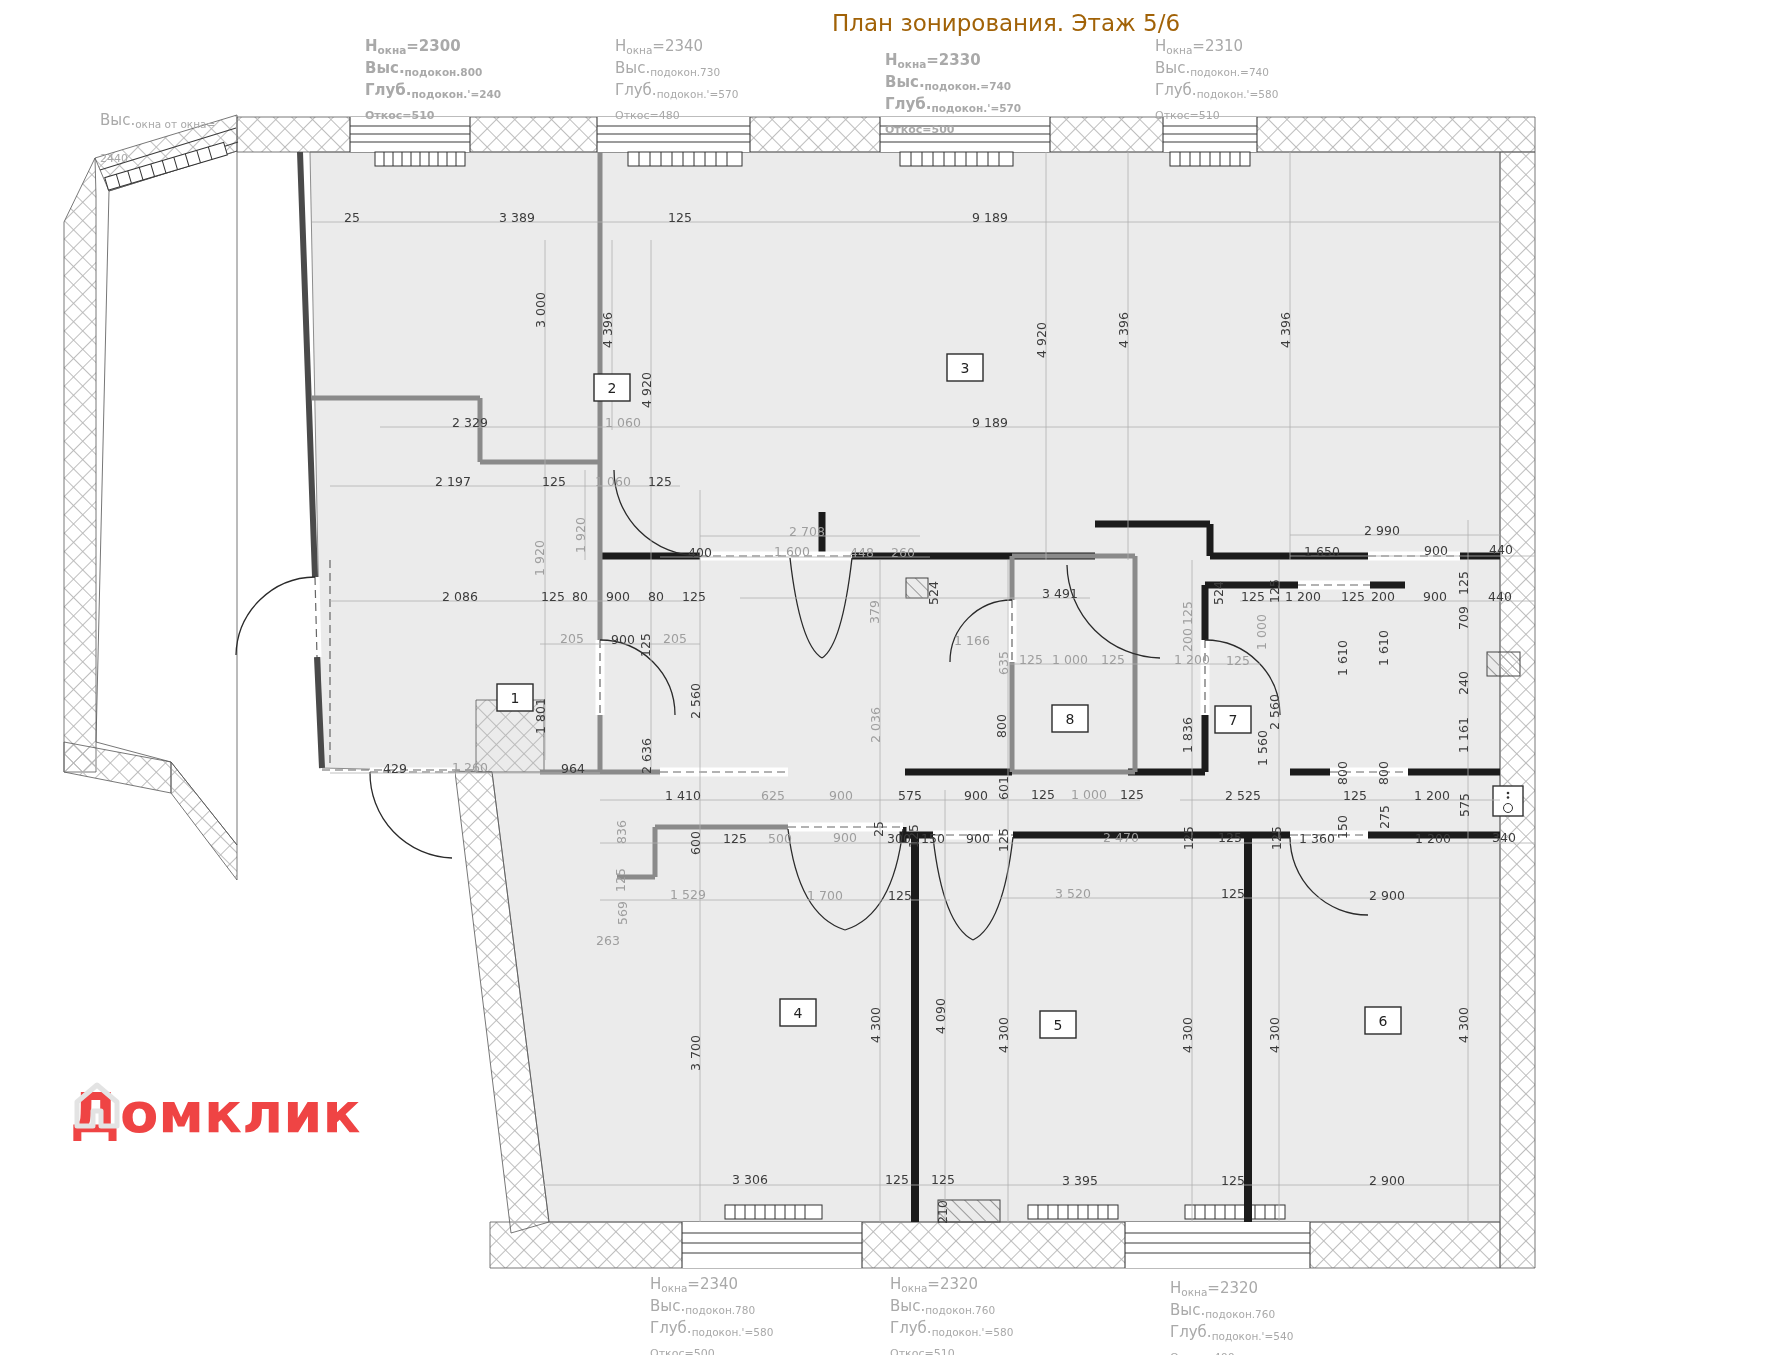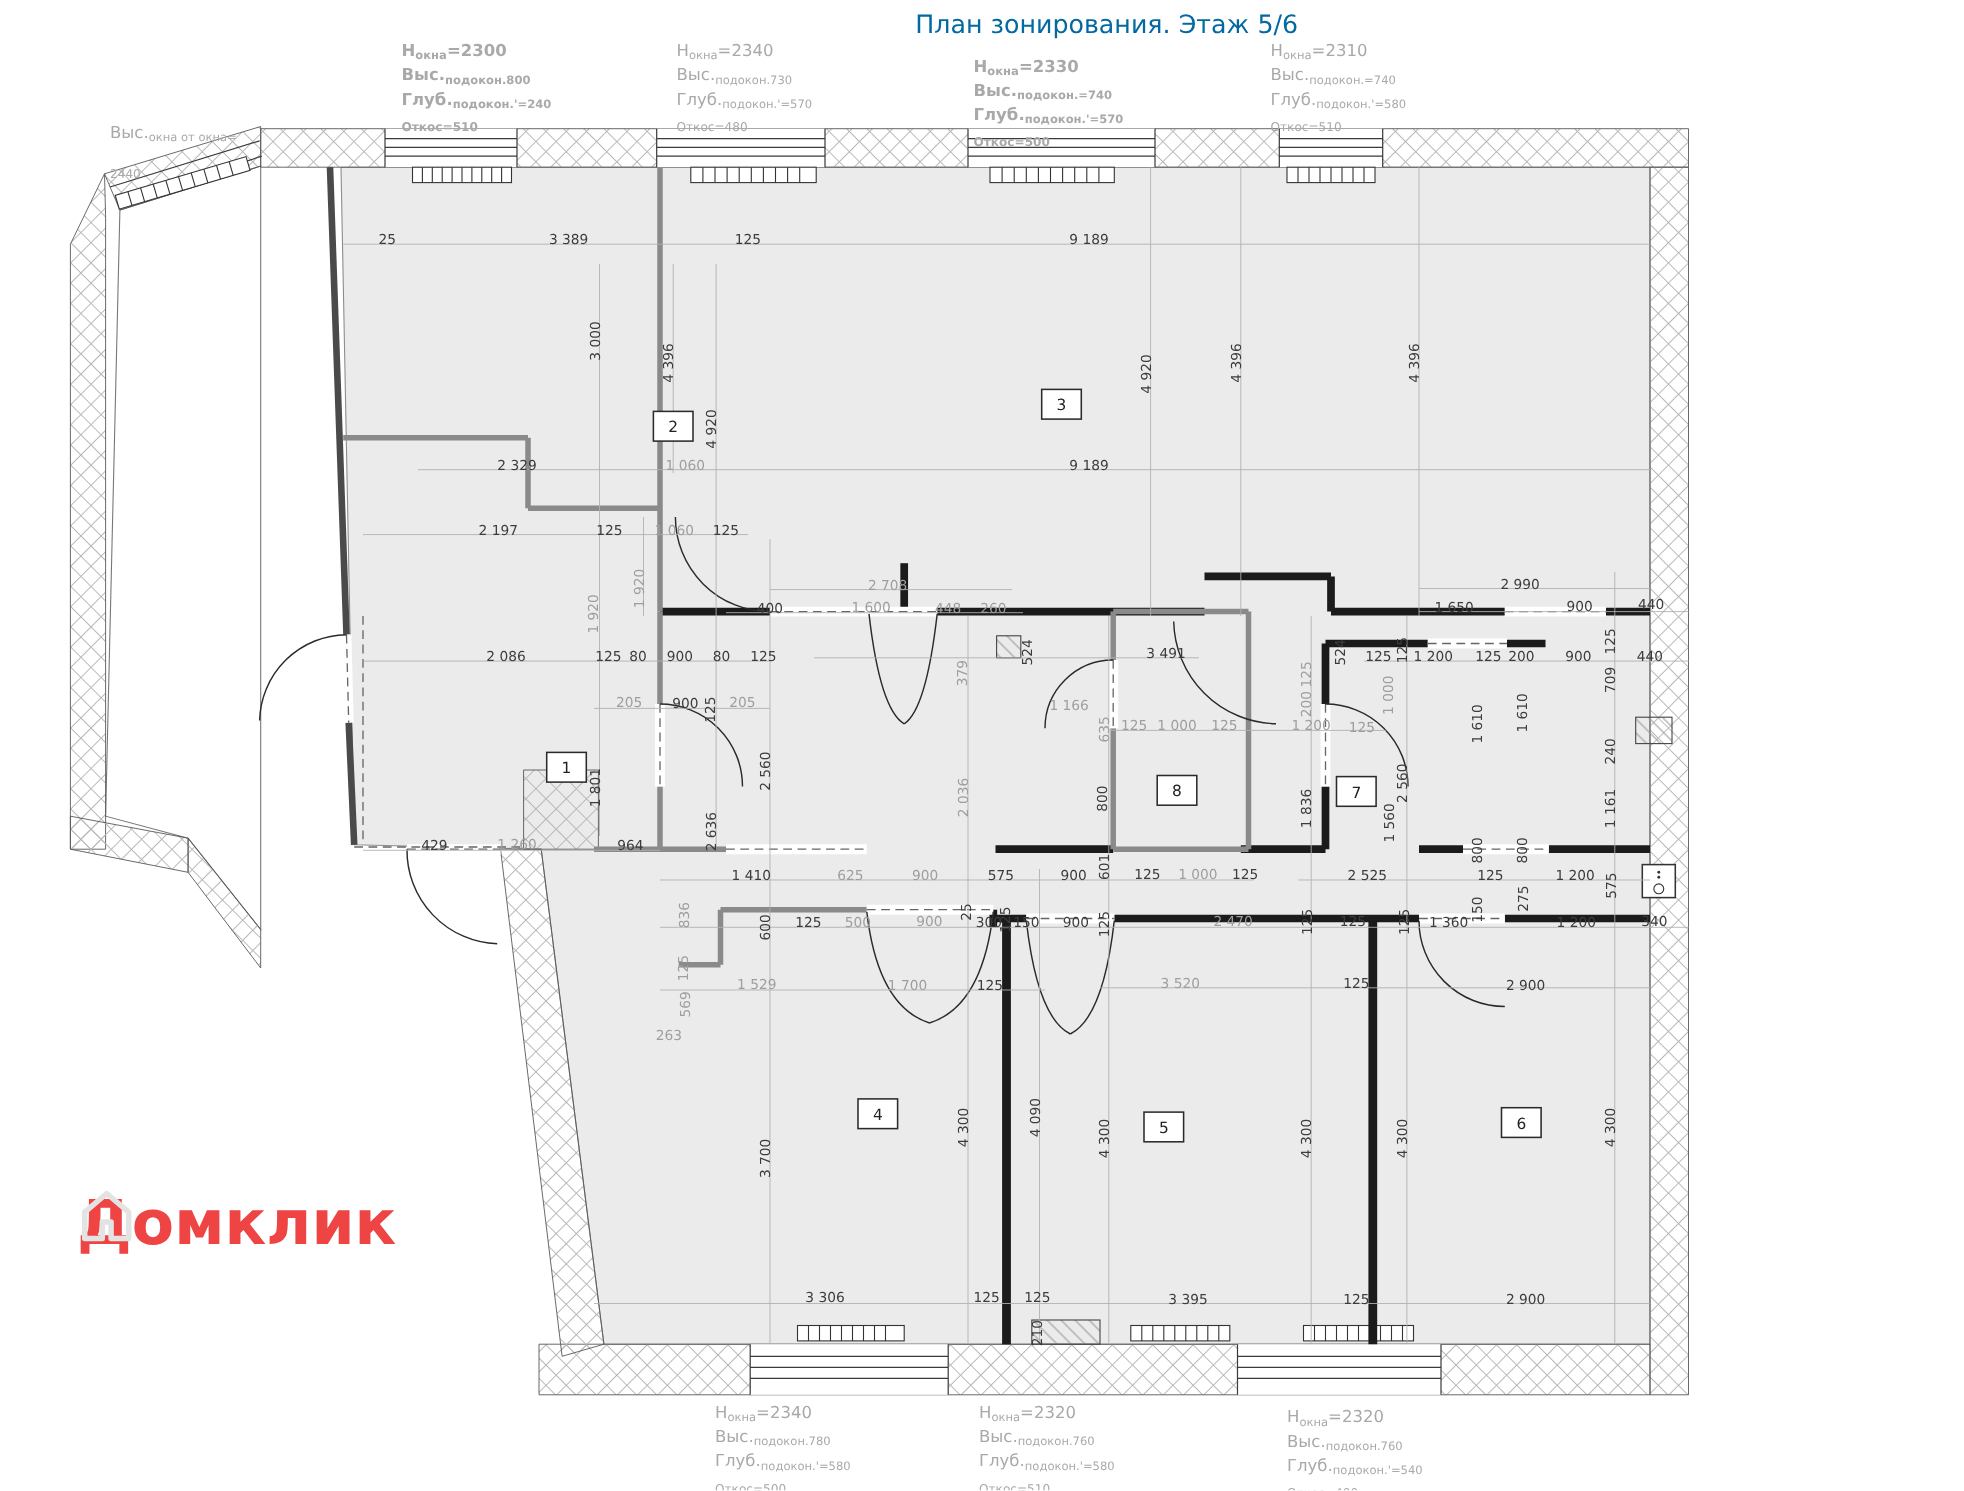--- a/index.html
+++ b/index.html
@@ -6,21 +6,21 @@
   #stage{position:relative;width:1785px;height:1355px;background:#ffffff;overflow:hidden;
          font-family:"DejaVu Sans", sans-serif;}
   svg{position:absolute;left:0;top:0;}
   
   #wm-center{position:absolute;left:478px;top:185px;font-size:700px;line-height:1;font-weight:bold;
              color:rgba(255,255,255,0.72);-webkit-text-stroke:2px rgba(0,0,0,0.045);
              letter-spacing:-18px;user-select:none;pointer-events:none;}
   #wm-brand{position:absolute;left:70px;top:1080px;display:flex;align-items:center;gap:14px;
             color:#ef4444;font-size:56px;font-weight:bold;pointer-events:none;}
   
-  #title{position:absolute;left:832px;top:10px;font-size:23px;color:#0369a1;white-space:nowrap;}
+  #title{position:absolute;left:832px;top:10px;font-size:23px;color:#a16207;white-space:nowrap;}
   
   .wblock{position:absolute;color:#a9a9a9;white-space:nowrap;}
   .wblock .row{height:22px;}
   .wblock .big{font-size:15px;}
   .wblock .sub{font-size:10.5px;position:relative;top:3px;}
   .wblock .slope{font-size:11px;margin-top:7px;}
   .wblock .val{font-size:11px;margin-top:20px;}
   
   text.dim{font-size:12.5px;fill:#3c3c3c;text-anchor:middle;}
   text.dim.gray{fill:#9e9e9e;}

